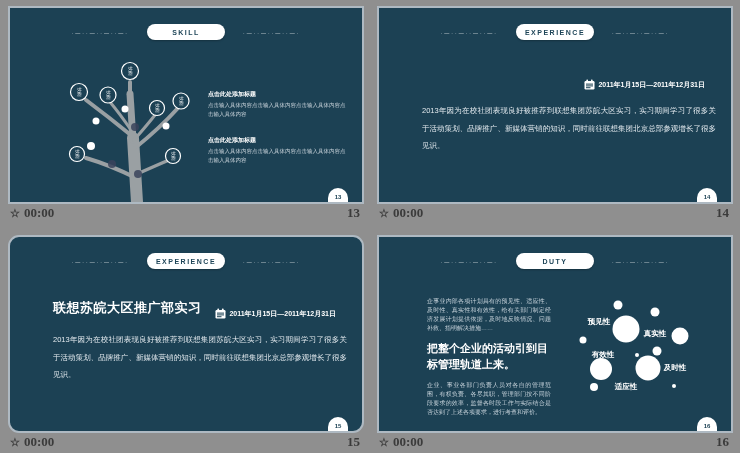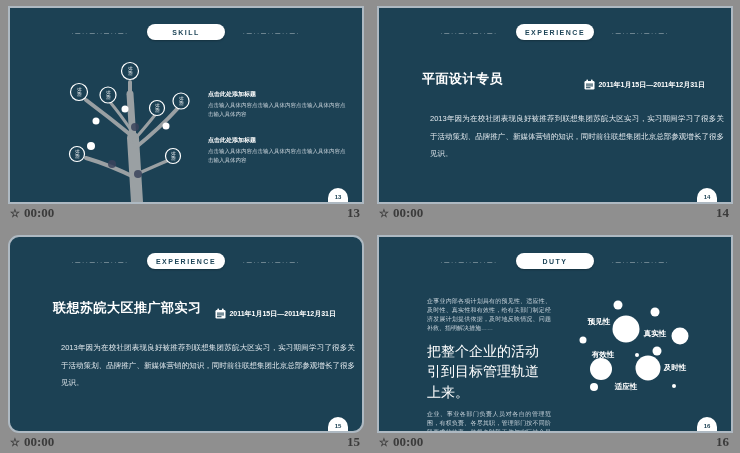--- a/index.html
+++ b/index.html
@@ -25,25 +25,25 @@
   
   .treesvg{position:absolute;left:0;top:0;}
   .blk{position:absolute;width:142px;color:#fff;}
   .blk1{left:198px;top:82px;} .blk2{left:198px;top:128px;}
   .blk .bh{font-size:6px;font-weight:bold;margin:0 0 2px 0;}
   .blk .bb{font-size:5.5px;line-height:1.55;color:#ccd6dd;margin:0;}
   
   .jobtitle{position:absolute;left:43px;top:62px;font-size:13px;font-weight:bold;color:#fff;letter-spacing:.5px;}
   .daterow{position:absolute;right:26px;top:71px;display:flex;align-items:center;gap:3px;color:#fff;}
   .datetext{font-size:7px;font-weight:bold;white-space:nowrap;}
-  .jobbody{position:absolute;left:43px;top:94px;width:294px;font-size:7.5px;line-height:2.35;color:#e2e9ee;margin:8px;text-align:justify;}
+  .jobbody{position:absolute;left:43px;top:94px;width:294px;font-size:7.5px;line-height:2.35;color:#e2e9ee;margin:0;text-align:justify;}
   
   .dutycol{position:absolute;left:48px;top:60px;width:124px;color:#fff;}
   .dutysmall{font-size:6px;line-height:1.5;color:#c6d2da;margin:0;text-align:justify;}
-  .dutyhead{font-size:14px;font-weight:normal;line-height:1.45;margin:8px 0;color:#fff;}
+  .dutyhead{font-size:11px;font-weight:bold;line-height:1.45;margin:8px 0;color:#fff;}
   .bubblesvg{position:absolute;left:0;top:0;}
 </style>
 </head>
 <body>
 
 <div class="stage">
 
   <div class="slide s13">
     <div class="hdr">
       <span class="deco">·—··—··—··—·</span>
@@ -115,21 +115,20 @@
 
   <div class="slide s14">
     <div class="hdr">
       <span class="deco">·—··—··—··—·</span>
       <div class="pill">
           <span>EXPERIENCE</span>
         </div>
       <span class="deco">·—··—··—··—·</span>
     </div>
 
-    <div class="jobtitle">平面设计专员</div>
     <div class="daterow">
       <svg width="11" height="11" viewBox="0 0 11 11">
         <rect x="0.5" y="2" width="10" height="8.5" rx="1.2" fill="#ffffff"></rect>
         <rect x="2.4" y="0.6" width="1.6" height="2.8" rx="0.6" fill="#ffffff"></rect>
         <rect x="7" y="0.6" width="1.6" height="2.8" rx="0.6" fill="#ffffff"></rect>
         <rect x="2" y="4.6" width="7" height="1" fill="#1c4154"></rect>
         <rect x="2" y="6.4" width="7" height="1" fill="#1c4154"></rect>
         <rect x="2" y="8.2" width="4.5" height="1" fill="#1c4154"></rect>
       </svg>
       <span class="datetext">2011年1月15日—2011年12月31日</span>

